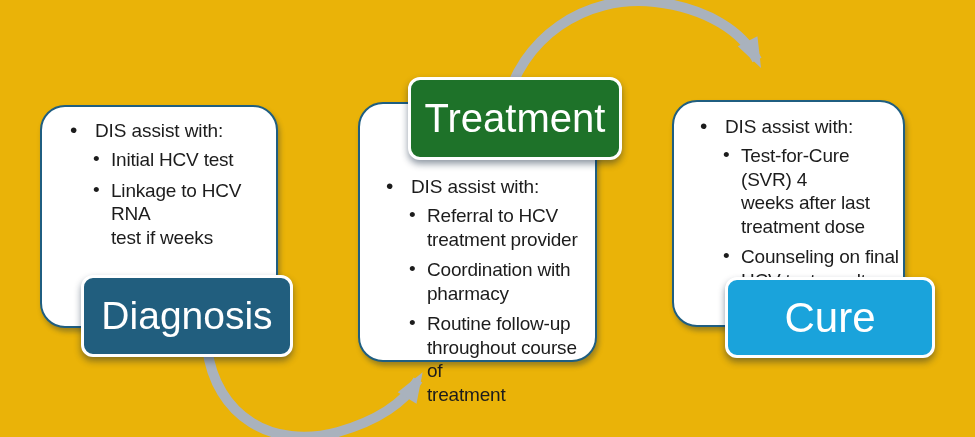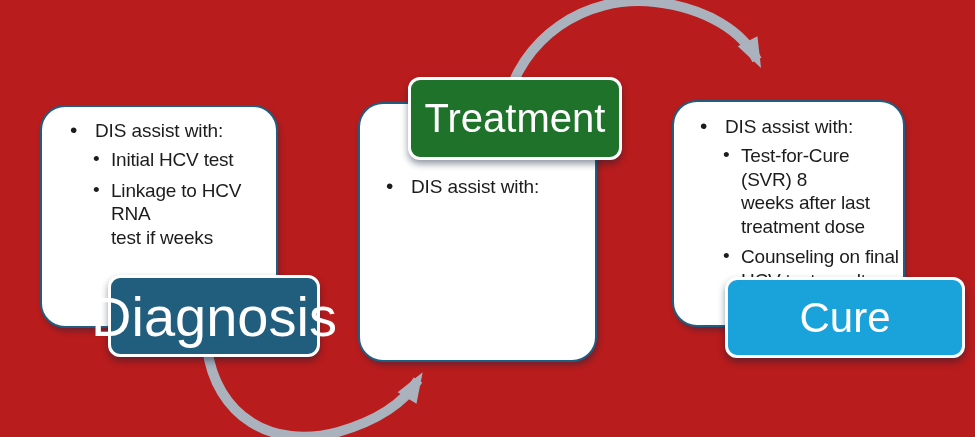--- a/index.html
+++ b/index.html
@@ -70,28 +70,28 @@
     position: absolute;
     display: flex;
     align-items: center;
     justify-content: center;
     color: #ffffff;
     border: 3.5px solid #ffffff;
     border-radius: 12px;
     box-shadow: 0 4px 7px rgba(10, 30, 55, 0.45);
     z-index: 2;
   }
-  #label-diagnosis { left: 108px;  top: 275px; width: 212px; height: 82px; font-size: 56px; }
+  #label-diagnosis { left: 81px;  top: 275px; width: 212px; height: 82px; font-size: 39px; }
   #label-treatment { left: 408px; top: 77px;  width: 214px; height: 83px; font-size: 40px; }
-  #label-cure      { left: 725px; top: 277px; width: 240px; height: 81px; font-size: 42px; }
+  #label-cure      { left: 725px; top: 277px; width: 210px; height: 81px; font-size: 42px; }
 </style>
 </head>
 <body>
 
-<div class="canvas" style="background-color: #b91c1c;">
+<div class="canvas" style="background-color: #eab308;">
 
   <svg class="arrows" viewBox="0 0 975 437" xmlns="http://www.w3.org/2000/svg">
     <defs>
       <marker id="ah" markerUnits="userSpaceOnUse" markerWidth="36" markerHeight="36" refX="24" refY="17" orient="auto">
         <path d="M3,6 L33,17 L3,28 Z" style="fill: rgb(169, 178, 189);"></path>
       </marker>
     </defs>
     <path class="arrow" marker-end="url(#ah)" d="M 207 348 C 216 416, 272 450, 338 432 C 376 421, 404 403, 418 380" style="stroke: rgb(169, 178, 189);"></path>
     <path class="arrow" marker-end="url(#ah)" d="M 505 108 C 520 38, 585 -6, 655 2 C 707 8, 743 32, 757 60" style="stroke: rgb(169, 178, 189);"></path>
   </svg>
@@ -100,26 +100,35 @@
     <div class="heading">DIS assist with:</div>
     <ul class="bullets">
       <li>Initial HCV test</li>
       <li>Linkage to HCV RNA
 test if weeks</li>
     </ul>
   </section>
 
   <section class="card" id="card-treatment">
     <div class="heading">DIS assist with:</div>
+    <ul class="bullets">
+      <li>Referral to HCV
+treatment provider</li>
+      <li>Coordination with
+pharmacy</li>
+      <li>Routine follow-up
+throughout course of
+treatment</li>
+    </ul>
   </section>
 
   <section class="card" id="card-cure">
     <div class="heading">DIS assist with:</div>
     <ul class="bullets">
-      <li>Test-for-Cure (SVR) 8
+      <li>Test-for-Cure (SVR) 4
 weeks after last
 treatment dose</li>
       <li>Counseling on final
 HCV test result</li>
     </ul>
   </section>
 
   <div class="stage-label" id="label-diagnosis" style="background-color: rgb(33, 94, 126);">Diagnosis</div>
   <div class="stage-label" id="label-treatment" style="background-color: rgb(30, 114, 41);">Treatment</div>
   <div class="stage-label" id="label-cure" style="background-color: rgb(26, 163, 219);">Cure</div>

